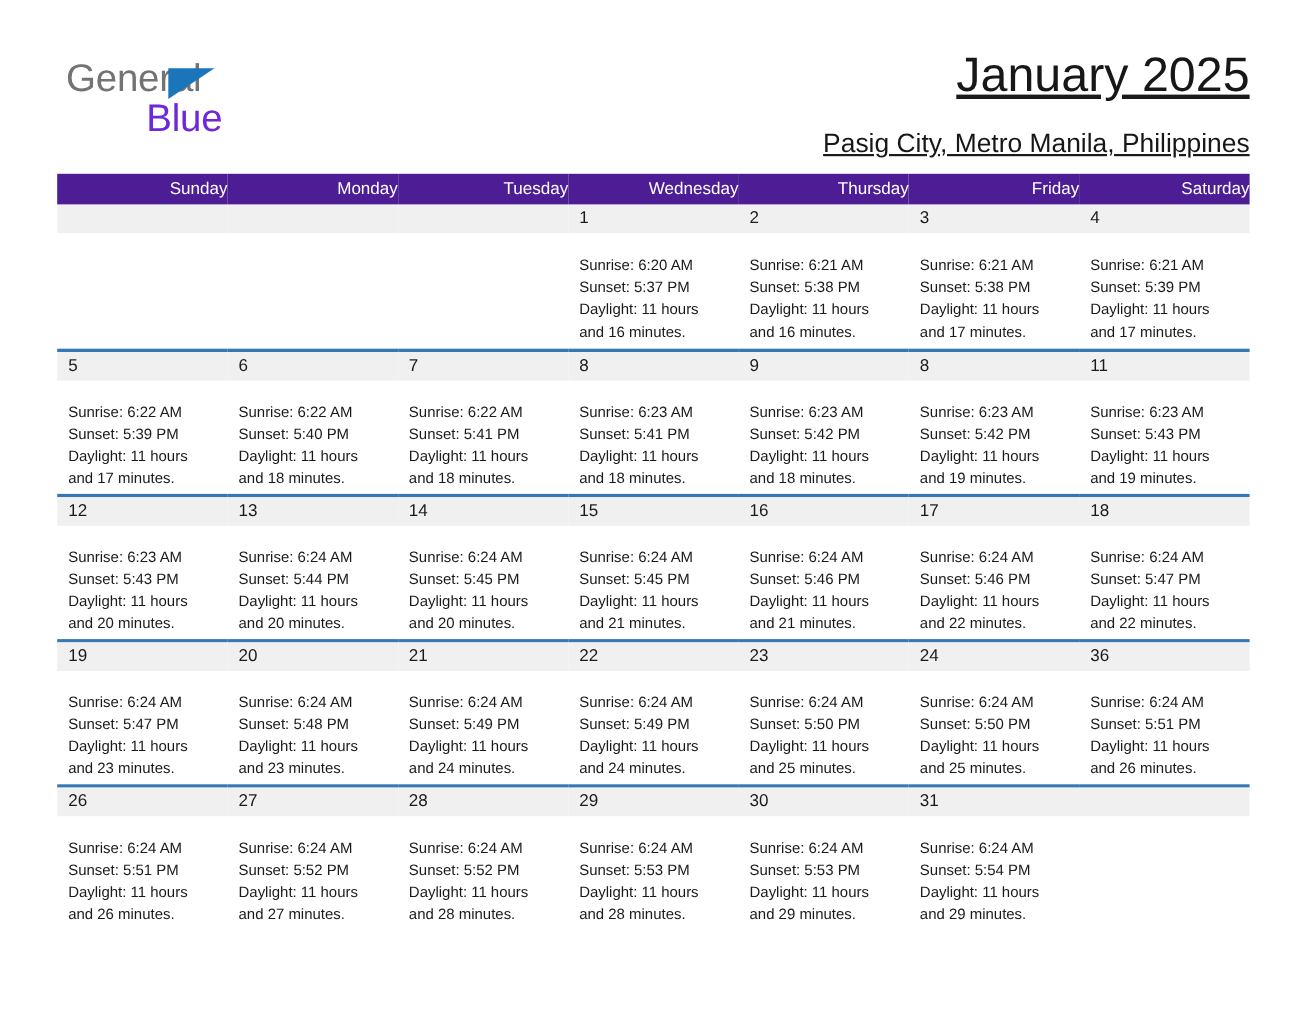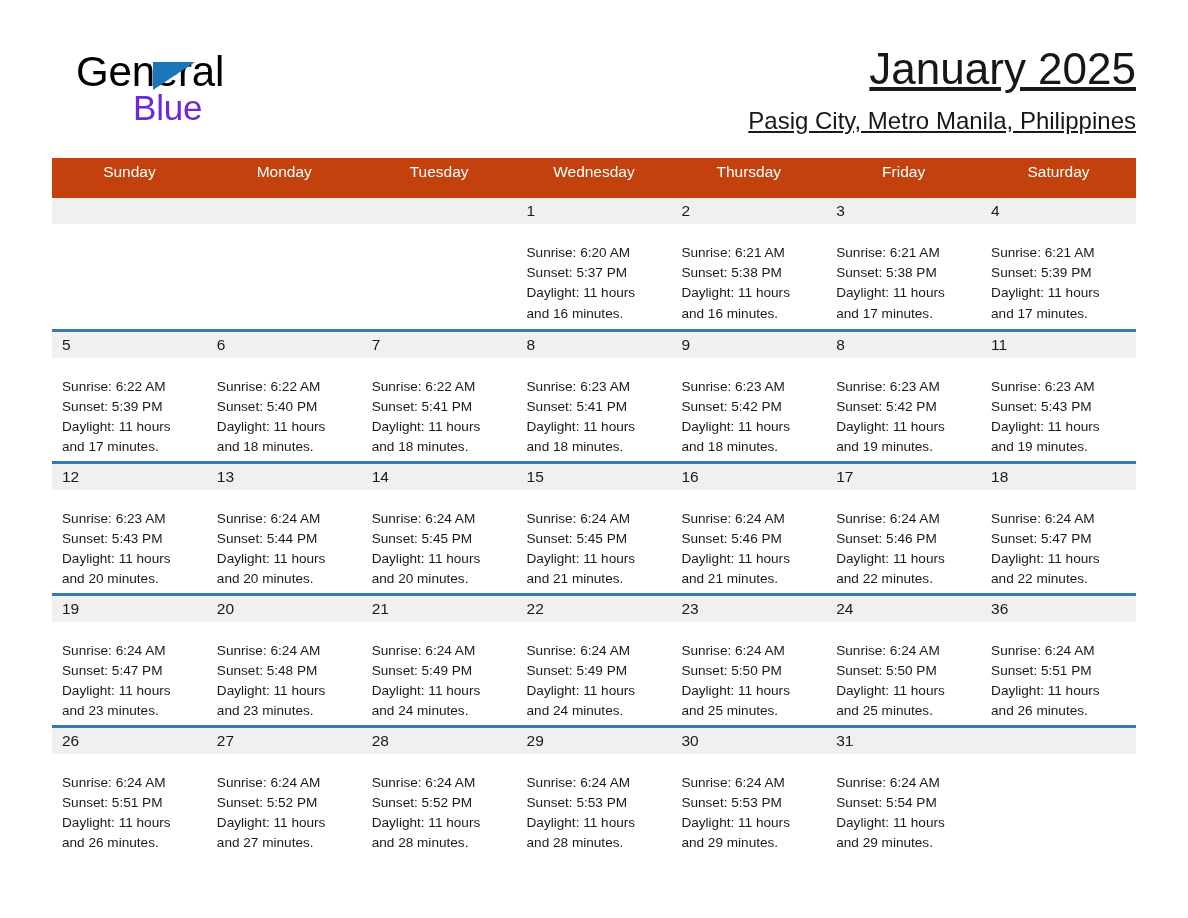--- a/index.html
+++ b/index.html
@@ -35,27 +35,26 @@
     position: absolute;
     left: 8px;
     top: 10px;
     width: 260px;
     height: 76px;
   }
   .brand-line1 {
     position: absolute;
     left: 0;
     top: 0;
-    font-size: 42px;
+    font-size: 35px;
     line-height: 40px;
     letter-spacing: -0.2px;
-    color: #000000;
+    color: #737373;
     font-weight: 400;
     white-space: nowrap;
-    margin-left: 16px;
   }
   .brand-tri {
     position: absolute;
     left: 93px;
     top: 10px;
     width: 0;
     height: 0;
     border-left: 42px solid #1b75bb;
     border-bottom: 28px solid transparent;
   }
@@ -79,21 +78,21 @@
     text-decoration: underline;
   }
   .month-title {
     font-size: 44px;
     line-height: 54px;
     font-weight: 400;
     color: #171717;
     white-space: nowrap;
   }
   .location-title {
-    margin-top: 10px;
+    margin-top: 20px;
     font-size: 24px;
     line-height: 30px;
     font-weight: 400;
     color: #171717;
     white-space: nowrap;
   }
 
   
   .calendar {
     position: absolute;
@@ -107,26 +106,26 @@
     border-collapse: collapse;
     table-layout: fixed;
   }
   table.cal th, table.cal td {
     padding: 0;
     margin: 0;
     vertical-align: top;
   }
 
   thead th {
-    background: #c2410c;
+    background: #4c1d95;
     color: #ffffff;
     font-size: 15.5px;
     font-weight: 400;
-    text-align: center;
-    height: 40px;
+    text-align: right;
+    height: 28px;
     line-height: 28px;
     padding-left: 10px;
     box-sizing: border-box;
   }
 
   tbody tr.week-row > td {
     border-top: 3px solid #3478b5;
     height: 132px;
     box-sizing: border-box;
   }

